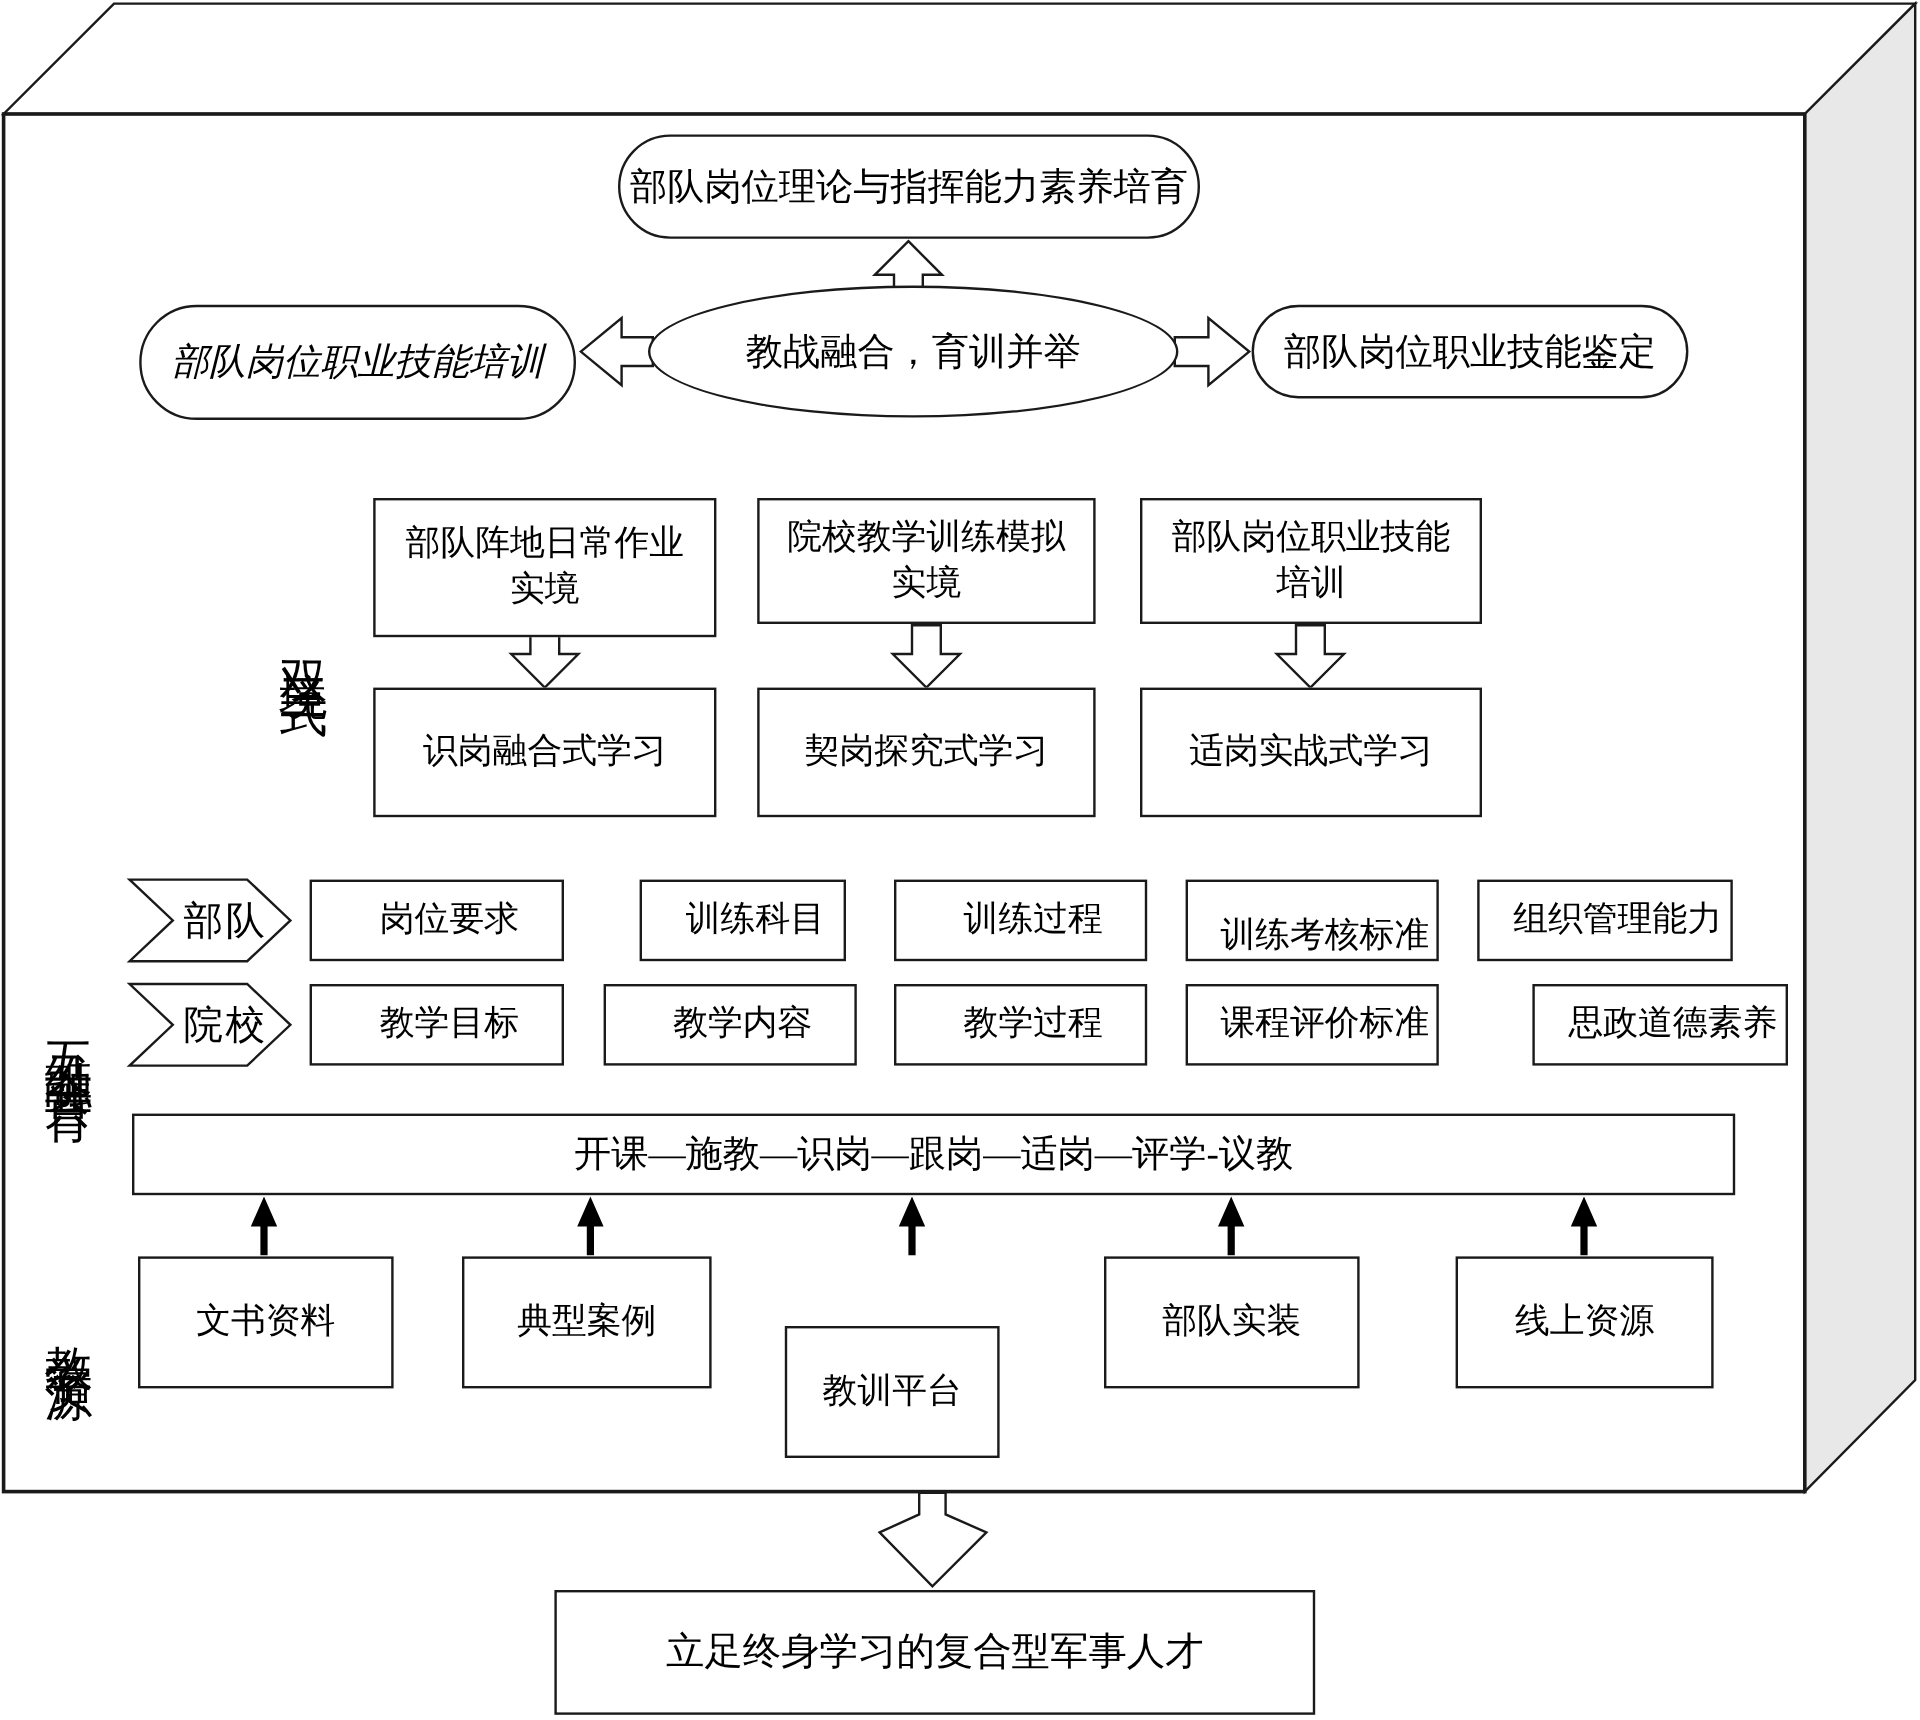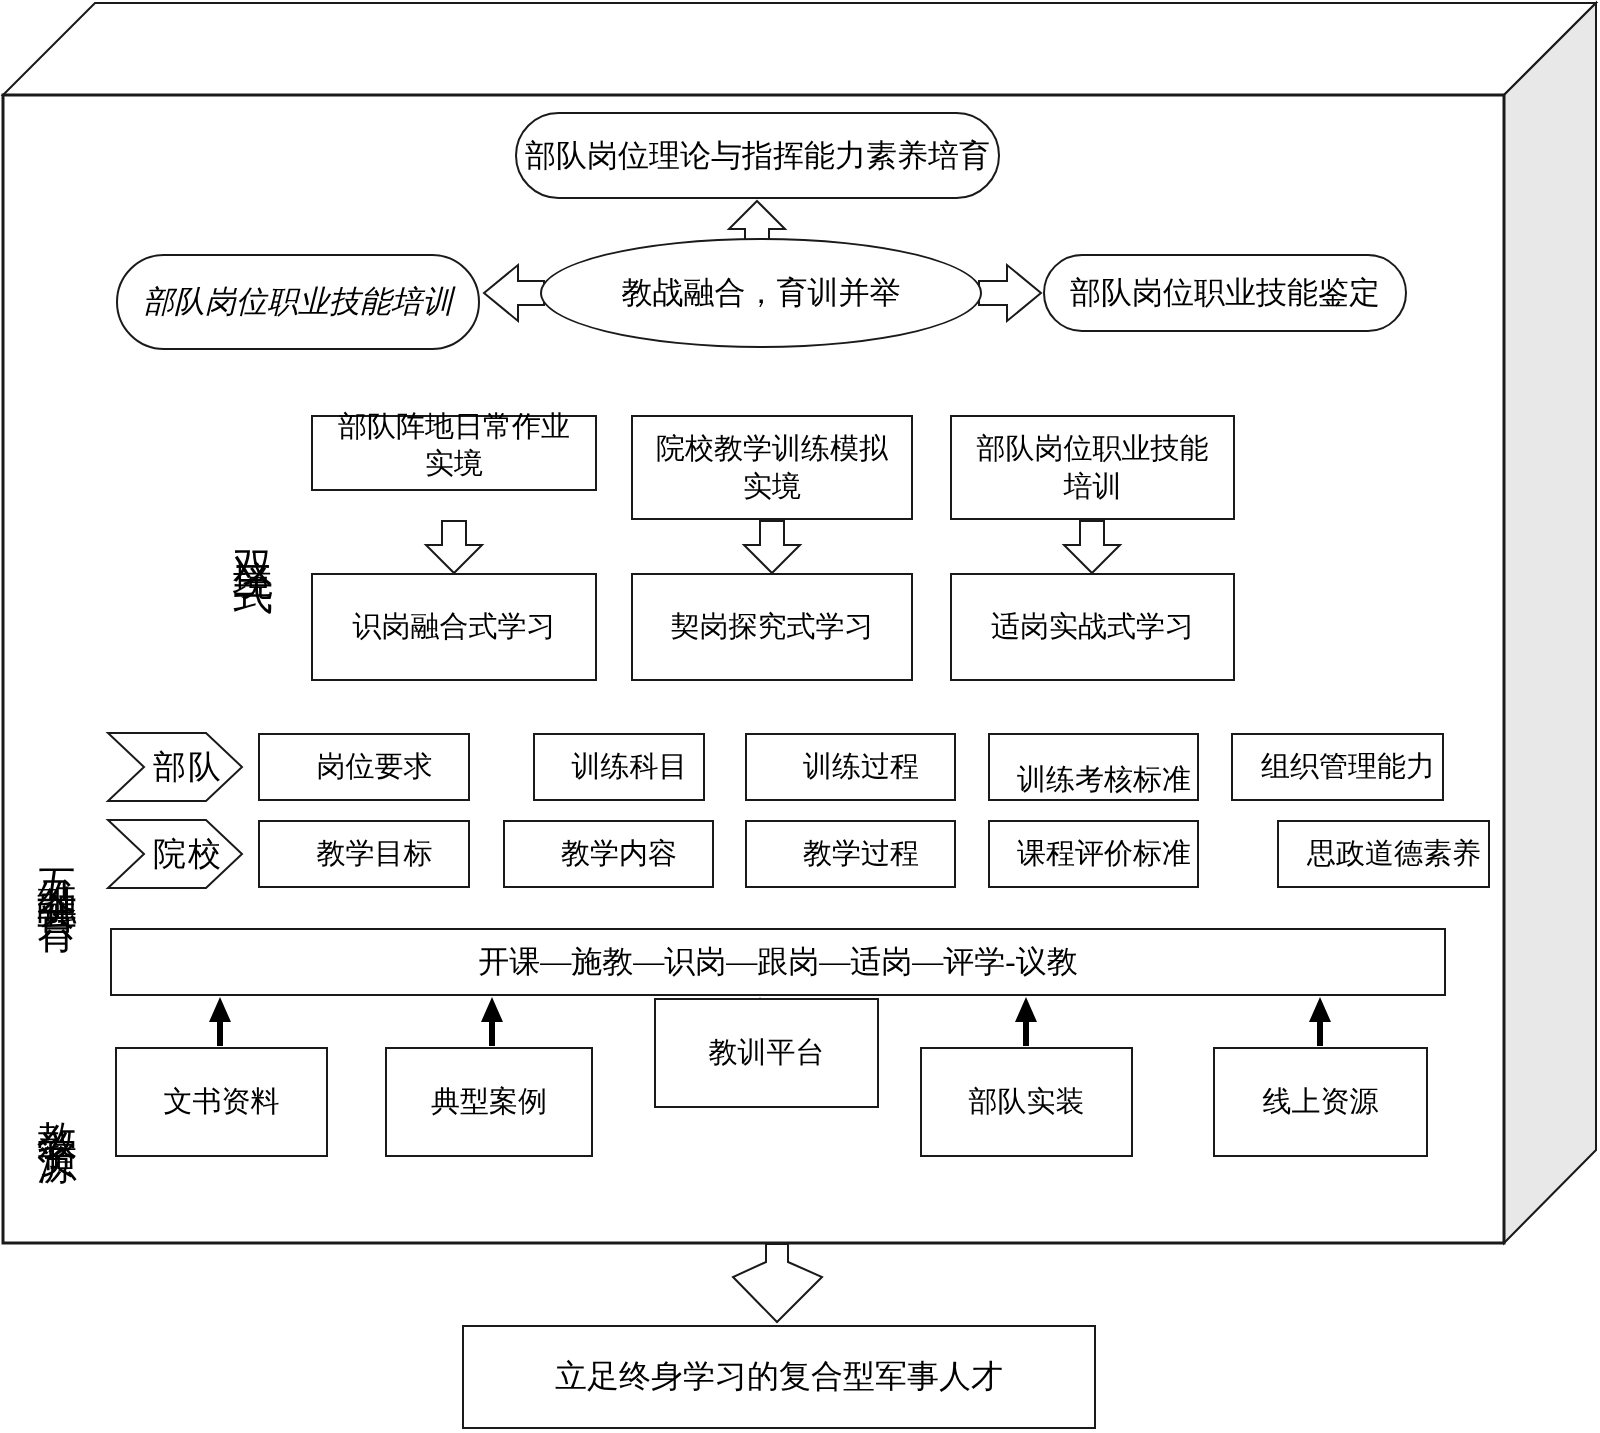--- a/index.html
+++ b/index.html
@@ -79,21 +79,21 @@
   </div>
   <div class="abs stadium" style="left:116px;top:254px;width:364px;height:96px;font-style:italic;">
     <span>部队岗位职业技能培训</span>
   </div>
   <div class="abs stadium" style="left:1043px;top:254px;width:364px;height:78px;">
     <span>部队岗位职业技能鉴定</span>
   </div>
 
   <div class="abs vlabel" style="left:226px;top:440px;width:54px;height:190px;">双境三式</div>
 
-  <div class="abs box envbox" style="left:311px;top:415px;width:286px;height:76px;align-items:flex-end;">
+  <div class="abs box envbox" style="left:311px;top:415px;width:286px;height:116px;">
     <span>部队阵地日常作业实境</span>
   </div>
   <div class="abs box envbox" style="left:631px;top:415px;width:282px;height:105px;">
     <span>院校教学训练模拟实境</span>
   </div>
   <div class="abs box envbox" style="left:950px;top:415px;width:285px;height:105px;">
     <span>部队岗位职业技能培训</span>
   </div>
 
   <div class="abs box" style="left:311px;top:573px;width:286px;height:108px;">
@@ -148,21 +148,21 @@
   </div>
 
   <div class="abs vlabel" style="left:30px;top:1018px;width:54px;height:176px;">教学资源</div>
 
   <div class="abs box" style="left:115px;top:1047px;width:213px;height:110px;">
     <span>文书资料</span>
   </div>
   <div class="abs box" style="left:385px;top:1047px;width:208px;height:110px;">
     <span>典型案例</span>
   </div>
-  <div class="abs box" style="left:654px;top:998px;width:225px;height:110px;">
+  <div class="abs box" style="left:654px;top:1105px;width:179px;height:110px;">
     <span>教训平台</span>
   </div>
   <div class="abs box" style="left:920px;top:1047px;width:213px;height:110px;">
     <span>部队实装</span>
   </div>
   <div class="abs box" style="left:1213px;top:1047px;width:215px;height:110px;">
     <span>线上资源</span>
   </div>
 
   <div class="abs box outcome" style="left:462px;top:1325px;width:634px;height:104px;">

